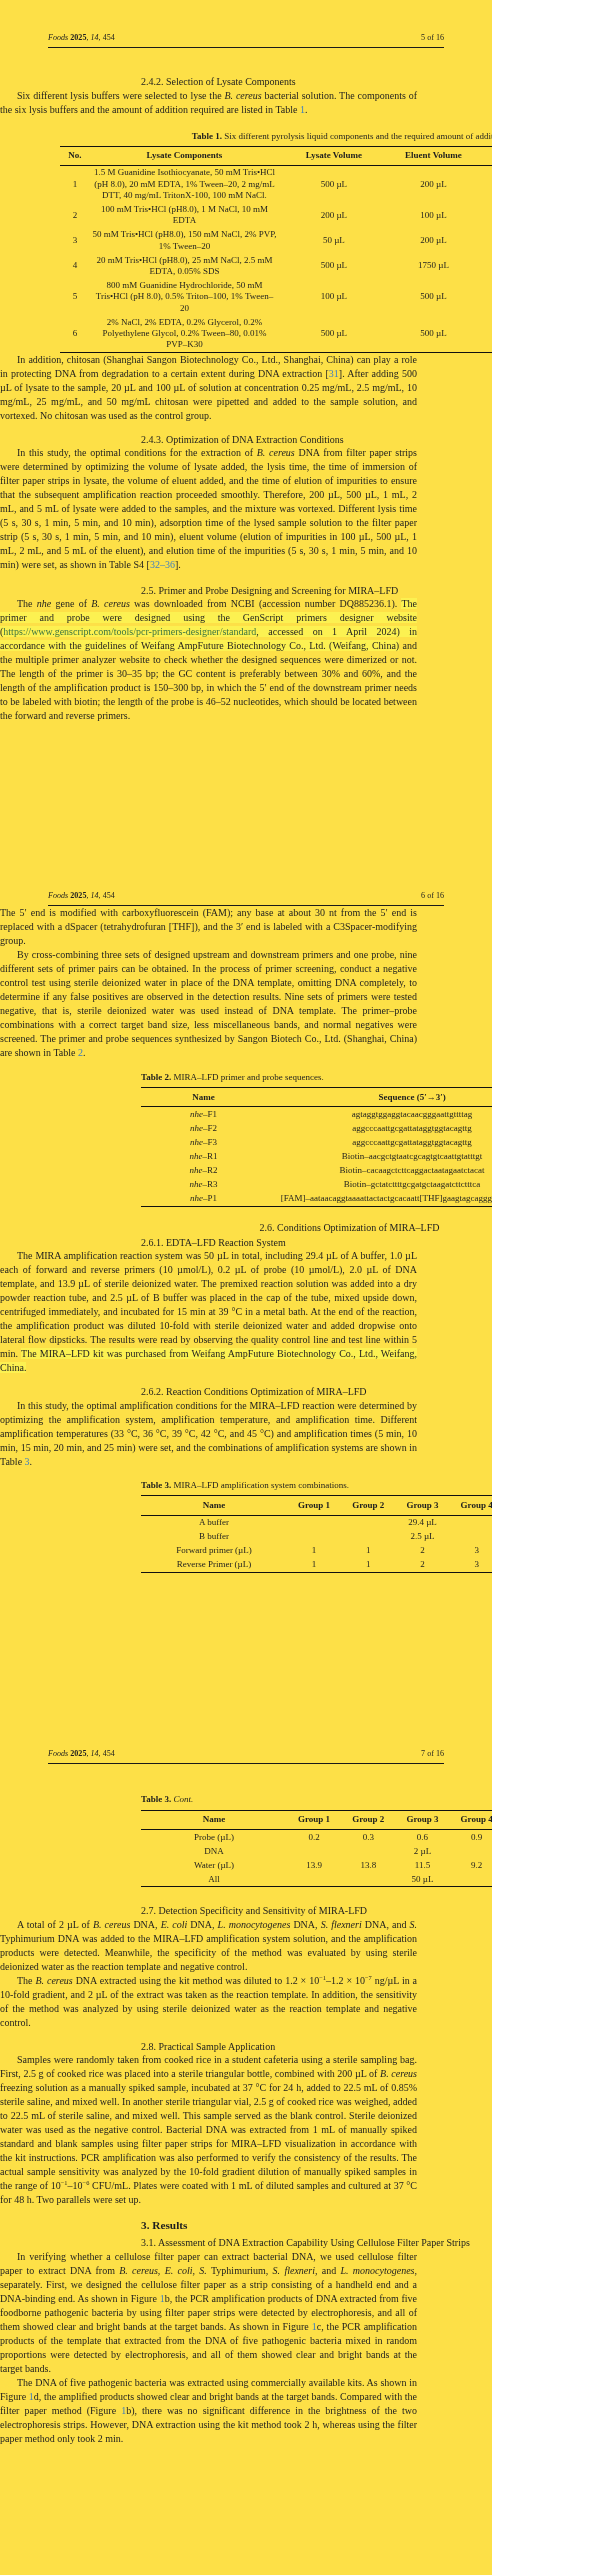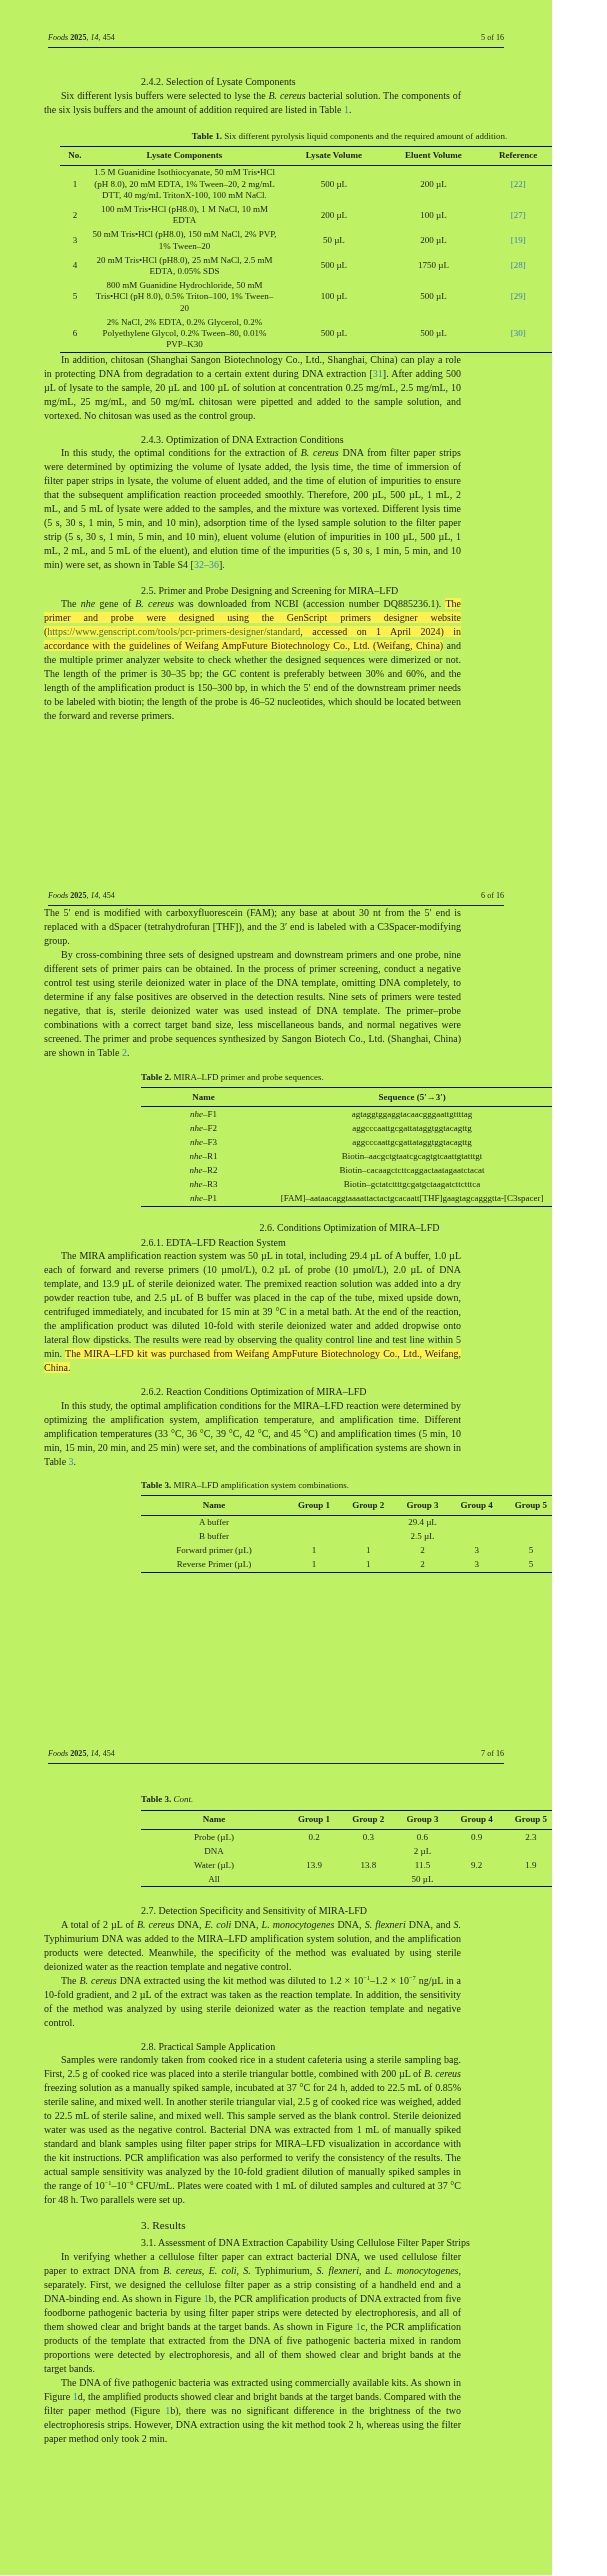--- a/index.html
+++ b/index.html
@@ -1,27 +1,27 @@
 <!DOCTYPE html>
 <html style="font-size:11.3px"><head>
 <meta charset="utf-8">
 <style>
   html,body{margin:0;padding:0;background:#ffffff;}
   .doc{width:608px;font-family:"Liberation Serif","DejaVu Serif",serif;color:#1e1e1e;}
-  .page{position:relative;width:552px;height:858px;overflow:hidden;background:#bef264;}
+  .page{position:relative;width:492px;height:858px;overflow:hidden;background:#fde047;}
   .page.last{height:859px;}
   .running-head{display:flex;justify-content:space-between;align-items:flex-end;
     margin:0 48px;padding:32.5px 0 5.7px 0;border-bottom:0.8px solid #1a1a1a;
     font-size:8.1px;line-height:9.2px;}
   .body{margin-left:141px;width:417px;font-size:10px;line-height:14px;text-align:justify;}
-  p.body{margin:0;padding-left:44px;}
+  p.body{margin:0;}
   .indent{text-indent:17px;}
   .h{margin-left:141px;width:417px;font-size:10px;line-height:13.4px;}
   .h.italic{}
-  .h.big{font-size:11.3px;font-weight:normal;}
+  .h.big{font-size:11.3px;font-weight:bold;}
   .caption{margin-left:141px;width:417px;font-size:9px;line-height:11.3px;text-align:justify;}
   .tbl{border-collapse:collapse;table-layout:fixed;text-align:center;
     font-size:9px;line-height:11.3px;border-top:0.8px solid #111;border-bottom:0.8px solid #111;}
   .tbl th{font-weight:bold;border-bottom:0.7px solid #111;padding:3.5px 2.1px;vertical-align:middle;}
   .tbl td{padding:1.4px 2.1px;vertical-align:middle;}
   .tbl.wide{margin-left:60px;width:498px;}
   .tbl.text{margin-left:141px;width:417px;}
   .r-n{}
   .r-i{font-style:italic;}
   .r-b{font-weight:bold;}

